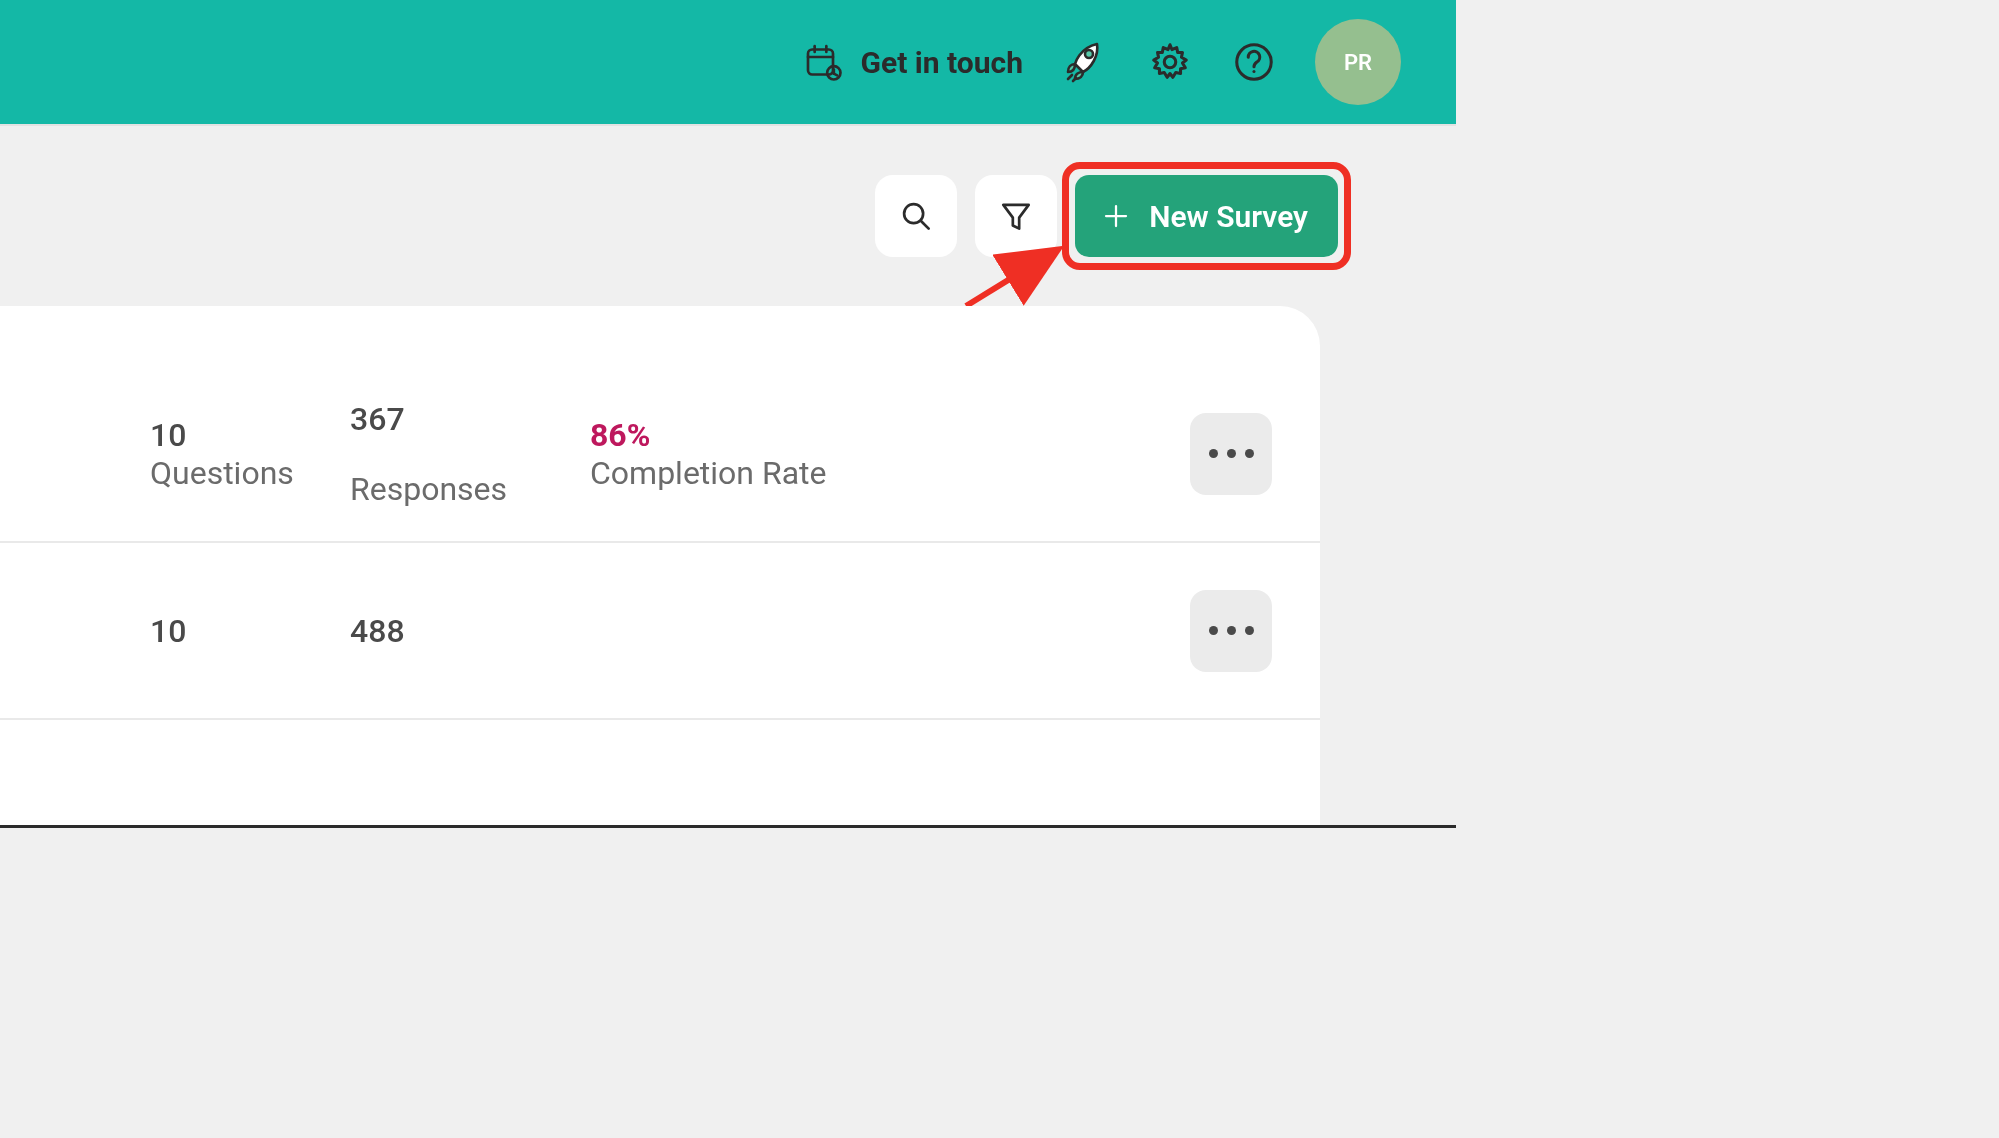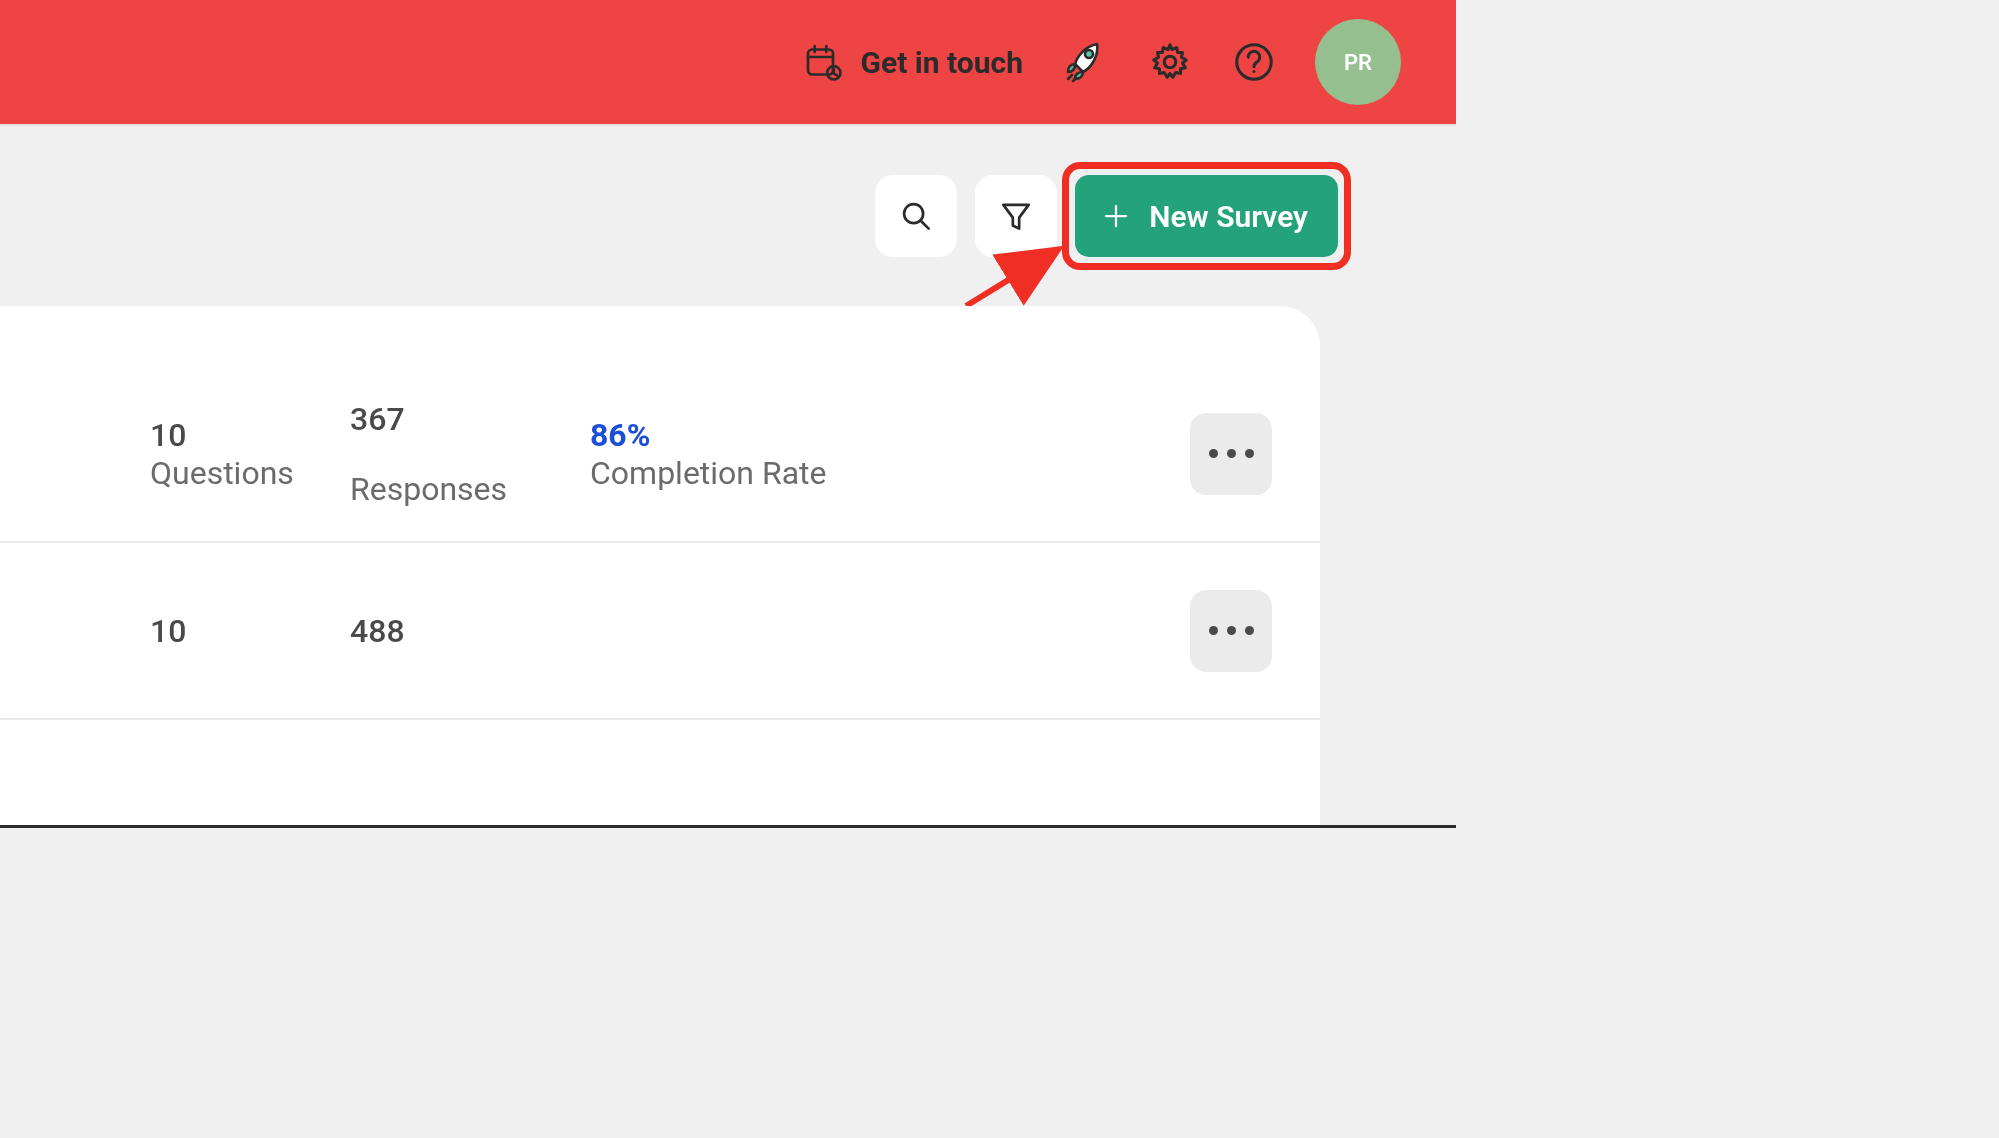--- a/index.html
+++ b/index.html
@@ -15,21 +15,21 @@
       height: 828px;
       position: relative;
       background: #f0f0f0;
       overflow: hidden;
     }
 
     
     .header {
       height: 126px;
       width: 100%;
-      background: #ef4444;
+      background: #14b8a6;
       border-bottom: 2px solid #e2e2e2;
       display: flex;
       align-items: center;
       justify-content: flex-end;
       padding-right: 55px;
       gap: 38px;
     }
 
     .get-in-touch {
       display: flex;
@@ -160,21 +160,21 @@
     .metric.col-r { width: 240px; gap: 32px; }
     .metric.col-c { width: 300px; }
 
     .metric-value {
       font-size: 32px;
       color: #4a4a4a;
       font-weight: 500;
     }
     .metric-value.bold {
       font-weight: 700;
-      color: #1d4ed8;
+      color: #be185d;
     }
     .metric-label {
       font-size: 32px;
       color: #6b6b6b;
       text-underline-offset: 4px;
     }
 
     .row-flex-spacer { flex: 1; }
 
     .more-btn {

